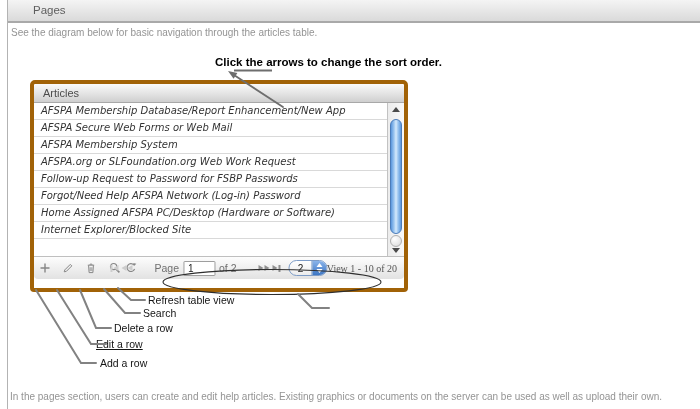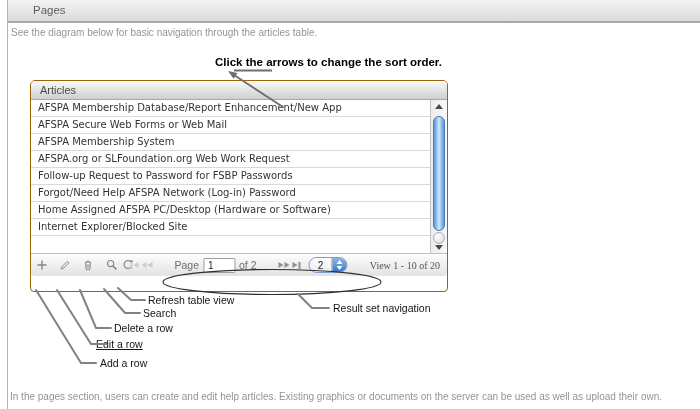--- a/index.html
+++ b/index.html
@@ -23,43 +23,43 @@
   .callout-label { position:absolute; font-size:10.5px; color:#141414; white-space:nowrap; }
   .lab-refresh { left:148px; top:294px; }
   .lab-search  { left:143px; top:307px; }
   .lab-delete  { left:114px; top:322px; }
   .lab-edit    { left:96px; top:338px;text-decoration:underline; }
   .lab-add     { left:100px; top:357px; }
   .lab-resultnav { left:333px; top:302px; }
 
   
   .grid {
-    position:absolute; left:30px; top:80px; width:418px; height:212px;
-    border:1px solid #a16207; border-radius:5px 5px 4px 4px; background:#fff;
+    position:absolute; left:30px; top:80px; width:378px; height:212px;
+    border:4px solid #a16207; border-radius:5px 5px 4px 4px; background:#fff;
     box-sizing:border-box; z-index:1;
   }
   .grid-title {
     height:18px; border-bottom:1px solid #a8a8a8; border-radius:4px 4px 0 0;
     background:linear-gradient(#fafafa,#e7e7e7 45%,#cfcfcf);
     font-size:11px; color:#4c4c4c; line-height:18px; padding-left:9px;
   }
   .grid-colhead {
     height:15px; border-bottom:1px solid #c6c6c6;
     background:linear-gradient(#ffffff,#e9e9e9);
     display:flex; align-items:center; justify-content:center;
     font-size:10px; color:#4f4f4f;
   }
   .sort-icon { display:inline-flex; flex-direction:column; margin-left:5px; }
   .sort-up { width:0; height:0; border-left:4px solid transparent; border-right:4px solid transparent; border-bottom:5px solid #9a9a9a; }
   .grid-body { display:flex; height:153px; }
   .rows-col { flex:1; overflow:hidden; }
   .grid-row {
     height:16px; border-bottom:1px solid #d9d9d9; padding-left:7px;
     font-family:"DejaVu Sans", sans-serif; font-size:10px; color:#333;
-    line-height:16px; white-space:nowrap; overflow:hidden; background:#fff;
+    line-height:16px; white-space:nowrap; overflow:hidden; background:#fff;font-style:italic;
   }
   
   .vscroll { position:relative; width:16px; border-left:1px solid #c2c2c2; background:linear-gradient(90deg,#ececec,#f9f9f9); }
   .sb-up   { position:absolute; top:4px; left:4px; width:0; height:0; border-left:4px solid transparent; border-right:4px solid transparent; border-bottom:5px solid #4a4a4a; }
   .sb-thumb{ position:absolute; top:16px; left:1.5px; width:12px; height:115px; border-radius:6.5px;
              border:1px solid #4b7cba; box-sizing:border-box;
              background:linear-gradient(90deg,#5b97dd 0%, #9cc6f0 30%, #d6eafc 50%, #9cc6f0 70%, #5b97dd 100%); }
   .sb-ball { position:absolute; top:132px; left:1.5px; width:12px; height:12px; border-radius:50%;
              border:1px solid #b0b0b0; box-sizing:border-box;
              background:radial-gradient(circle at 35% 30%, #ffffff 0%, #e9e9e9 60%, #cfcfcf 100%); }
@@ -219,17 +219,16 @@
 
     <ellipse cx="272" cy="282" rx="109" ry="12.5" fill="none" stroke="#2e2e2e" stroke-width="1.1"></ellipse>
     <path d="M298 294 L312 308 H329" stroke="#828282" stroke-width="2" fill="none" stroke-linecap="round"></path>
   </svg>
 
   <div class="callout-label lab-refresh">Refresh table view</div>
   <div class="callout-label lab-search">Search</div>
   <div class="callout-label lab-delete">Delete a row</div>
   <div class="callout-label lab-edit">Edit a row</div>
   <div class="callout-label lab-add">Add a row</div>
-  <div class="callout-label lab-resultnav">Result set navigation</div>
 
   <div class="bottom-note">In the pages section, users can create and edit help articles. Existing graphics or documents on the server can be used as well as upload their own.</div>
 
 </div>
 
 </body></html>

